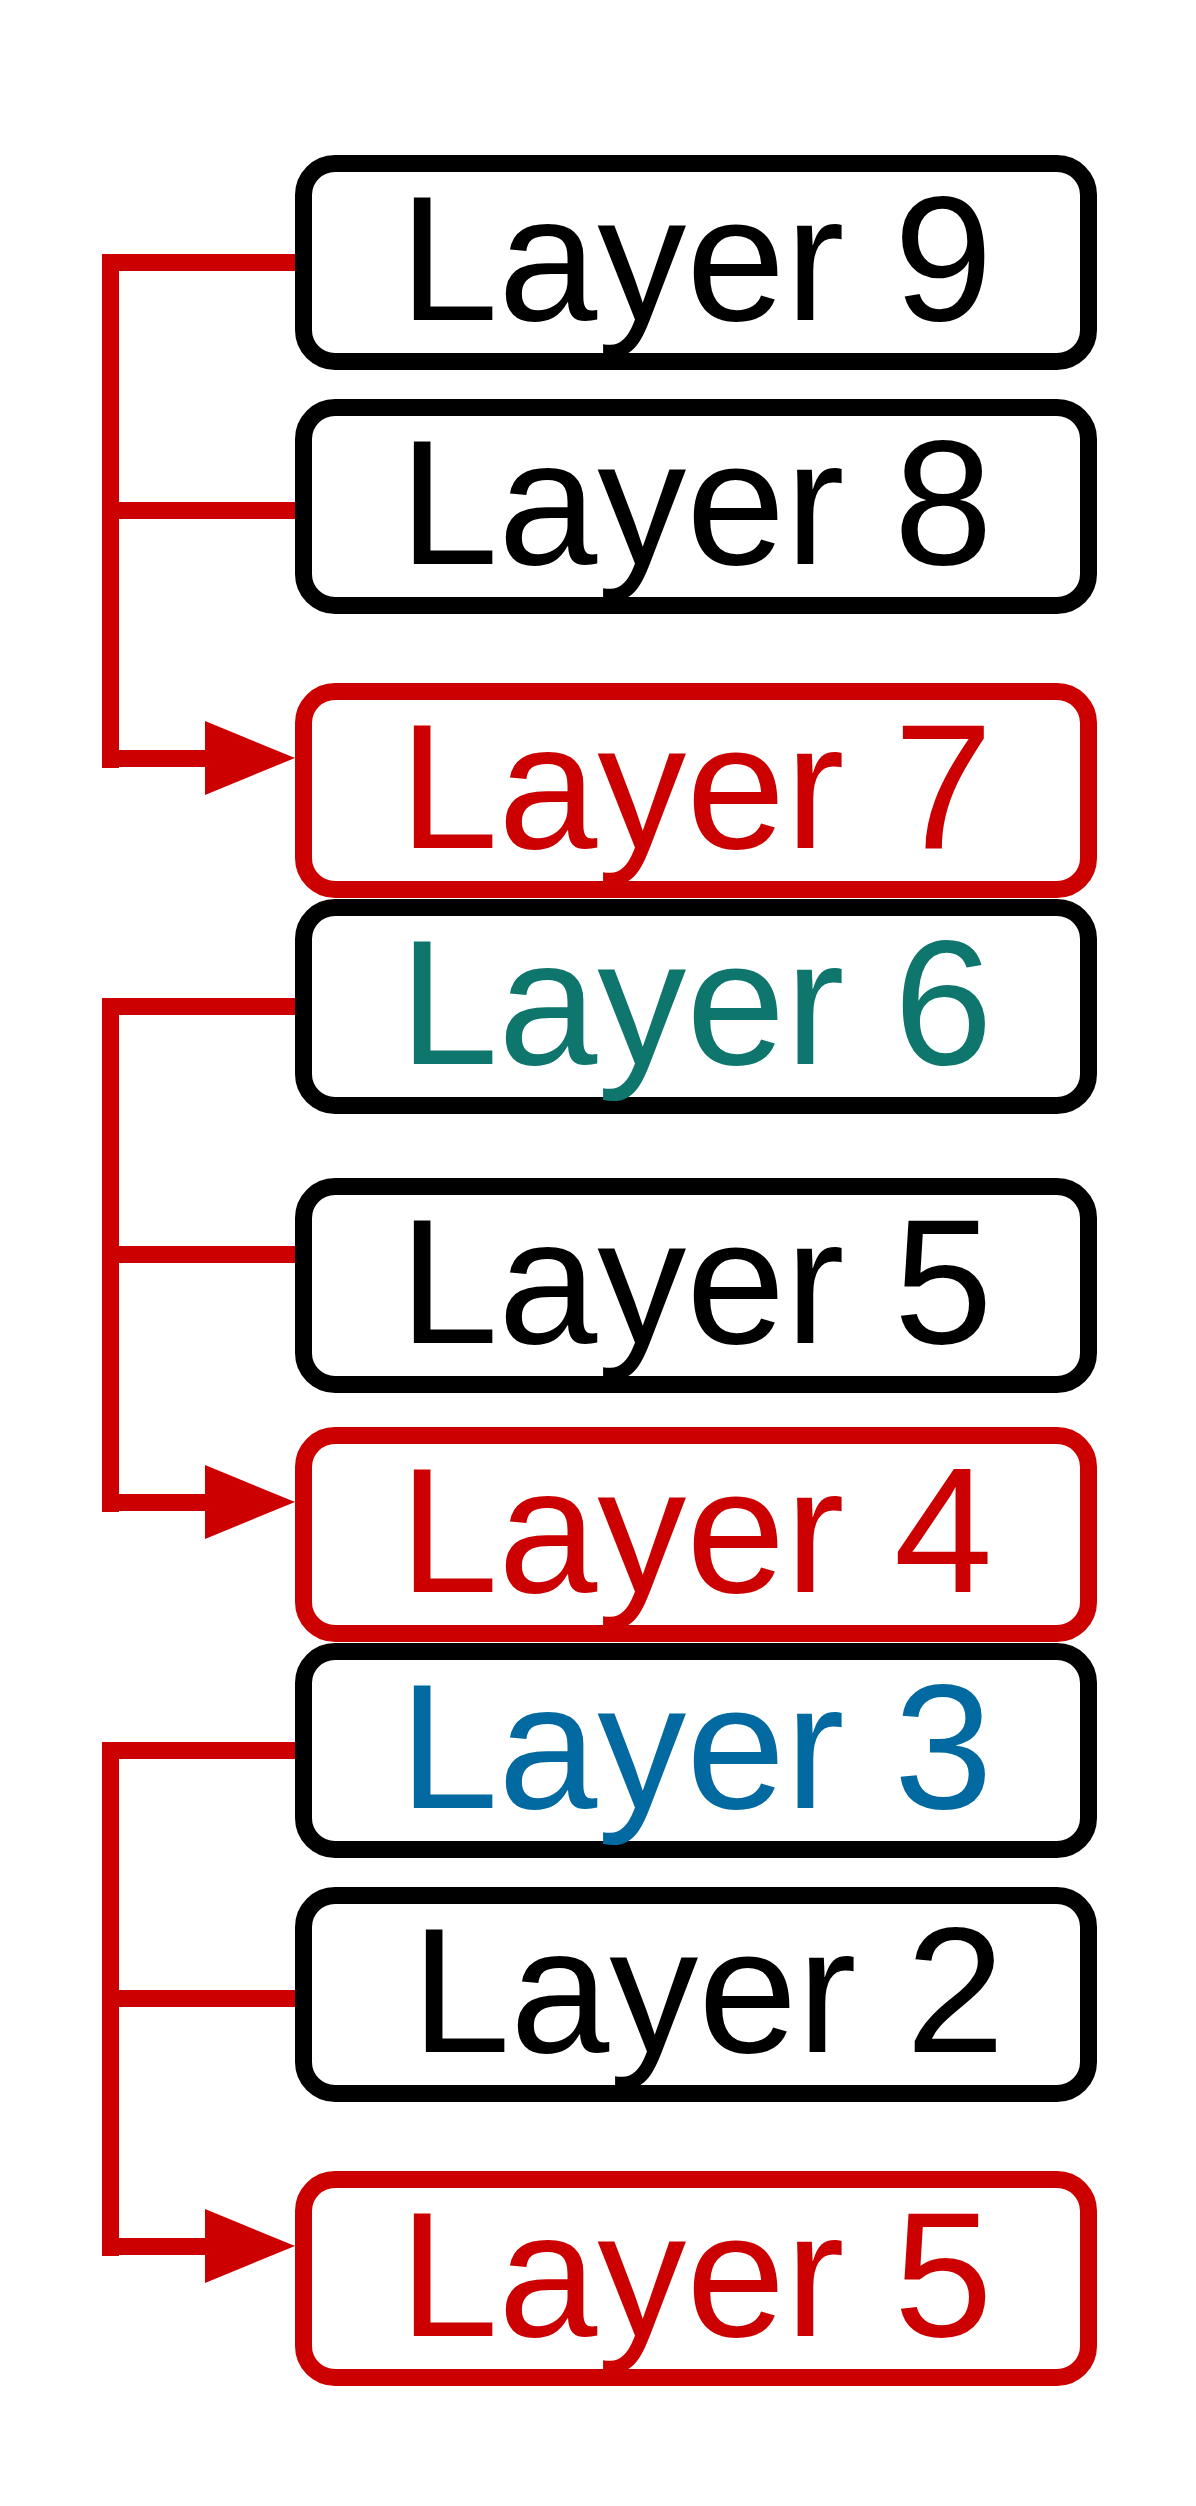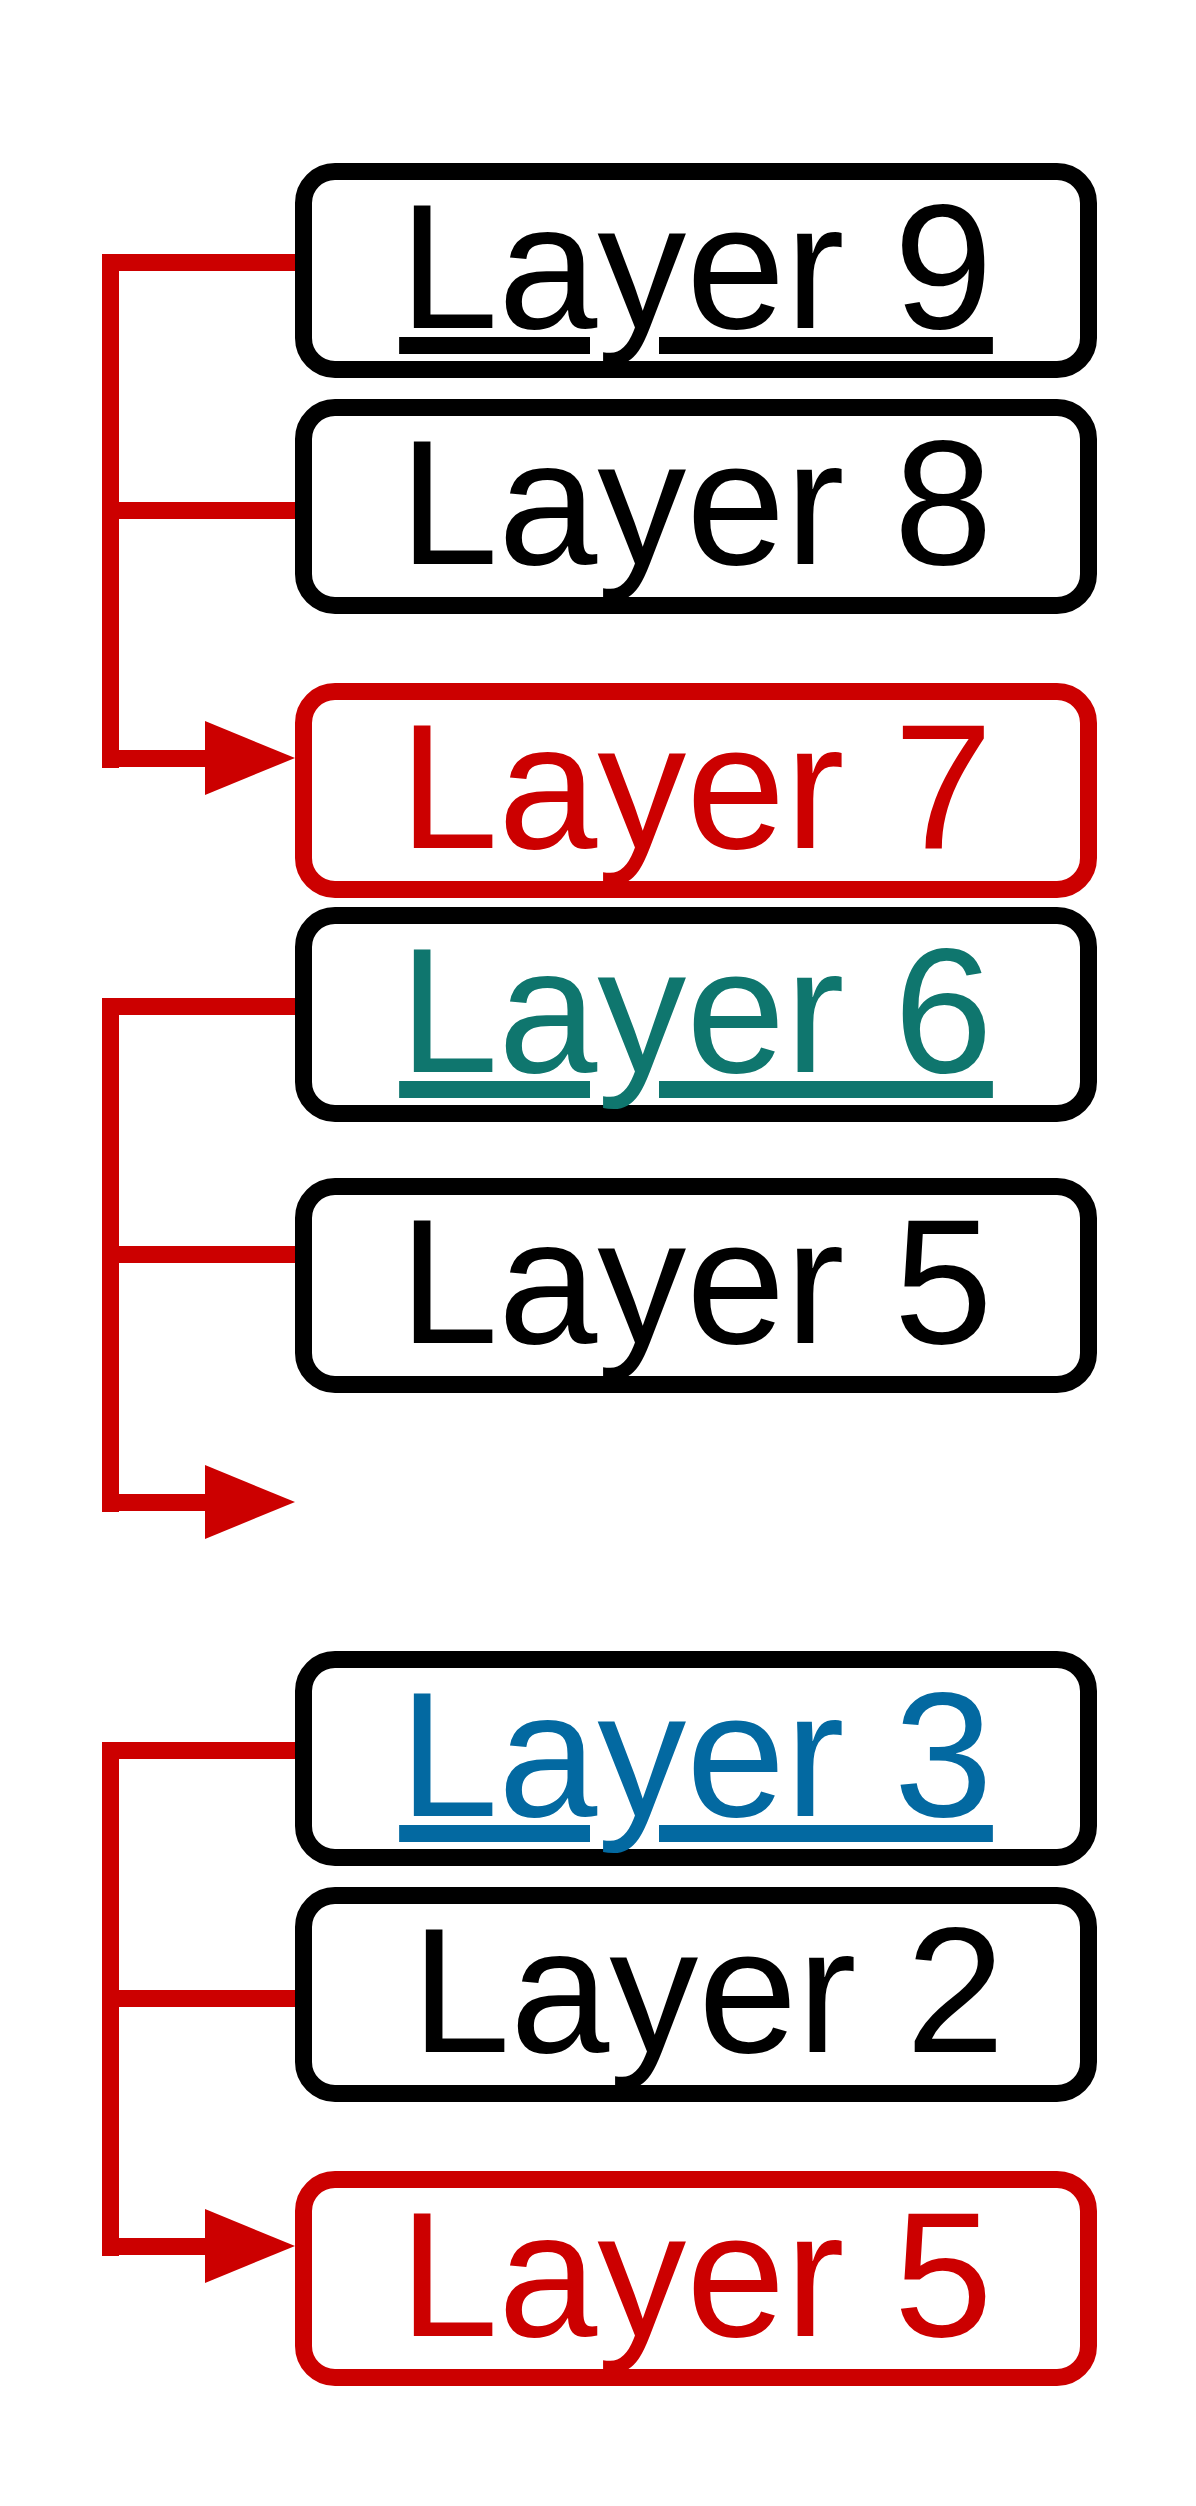--- a/index.html
+++ b/index.html
@@ -35,21 +35,21 @@
     width: 802px;
     height: 215px;
     box-sizing: border-box;
     border: 17px solid var(--black);
     border-radius: 40px;
     background: #ffffff;
     display: flex;
     align-items: center;
     justify-content: center;
   }
-  .layer-box.pos-a { top: 8px; text-decoration: underline; }
+  .layer-box.pos-a { top: 0; }
   .layer-box.pos-b { top: 244px; text-align: center; }
   .layer-box.pos-c { top: 496px; margin-top: 32px; }
 
   .layer-label {
     font-size: 178px;
     line-height: 1;
     white-space: nowrap;
     transform: translateY(-4px);
   }
 
@@ -119,20 +119,23 @@
     <div class="stub stub-b"></div>
     <div class="arrow-shaft"></div>
     <div class="arrowhead"></div>
 
     <div class="layer-box pos-a" style="border-color: rgb(0, 0, 0); color: #0f766e;">
       <span class="layer-label">Layer 6</span>
     </div>
     <div class="layer-box pos-b" style="border-color: rgb(0, 0, 0); color: rgb(0, 0, 0); margin-top: 35px;">
       <span class="layer-label">Layer 5</span>
     </div>
+    <div class="layer-box pos-c" style="border-color: rgb(204, 0, 0); color: rgb(204, 0, 0);">
+      <span class="layer-label">Layer 4</span>
+    </div>
   </div>
 
   <div class="group g2">
     <div class="v-line"></div>
     <div class="stub stub-a"></div>
     <div class="stub stub-b"></div>
     <div class="arrow-shaft"></div>
     <div class="arrowhead"></div>
 
     <div class="layer-box pos-a" style="border-color: rgb(0, 0, 0); color: #0369a1;">

